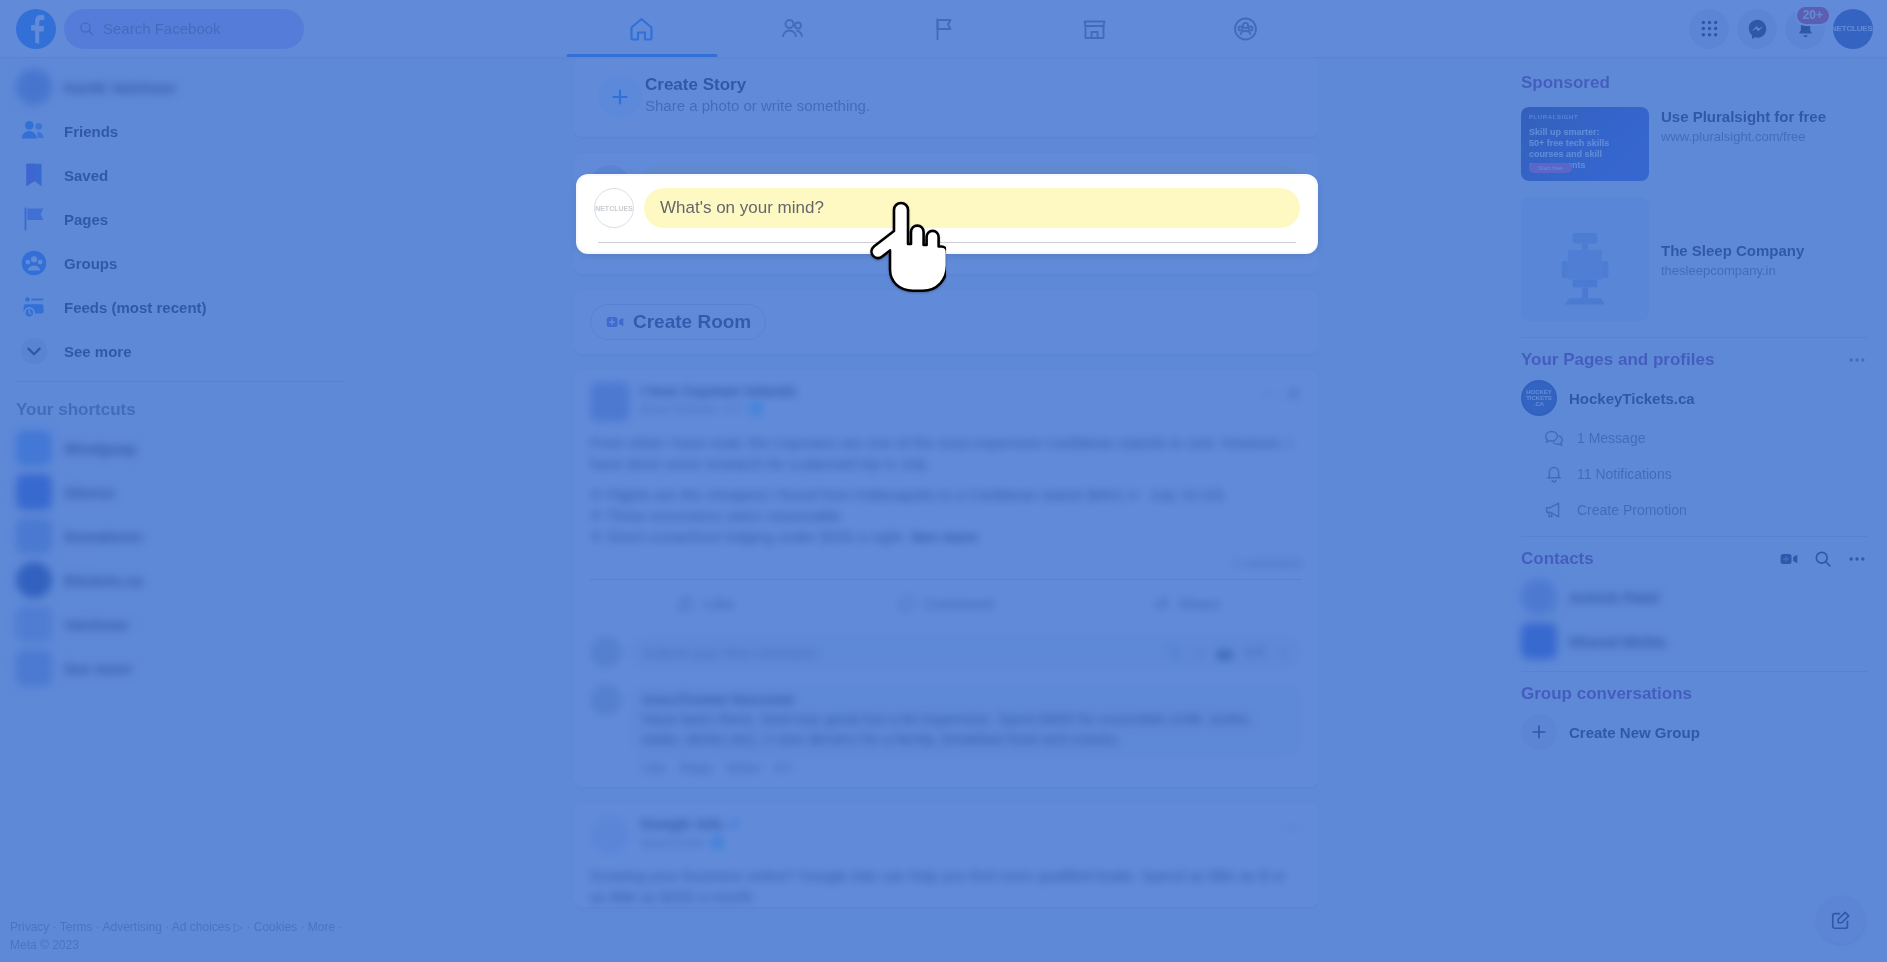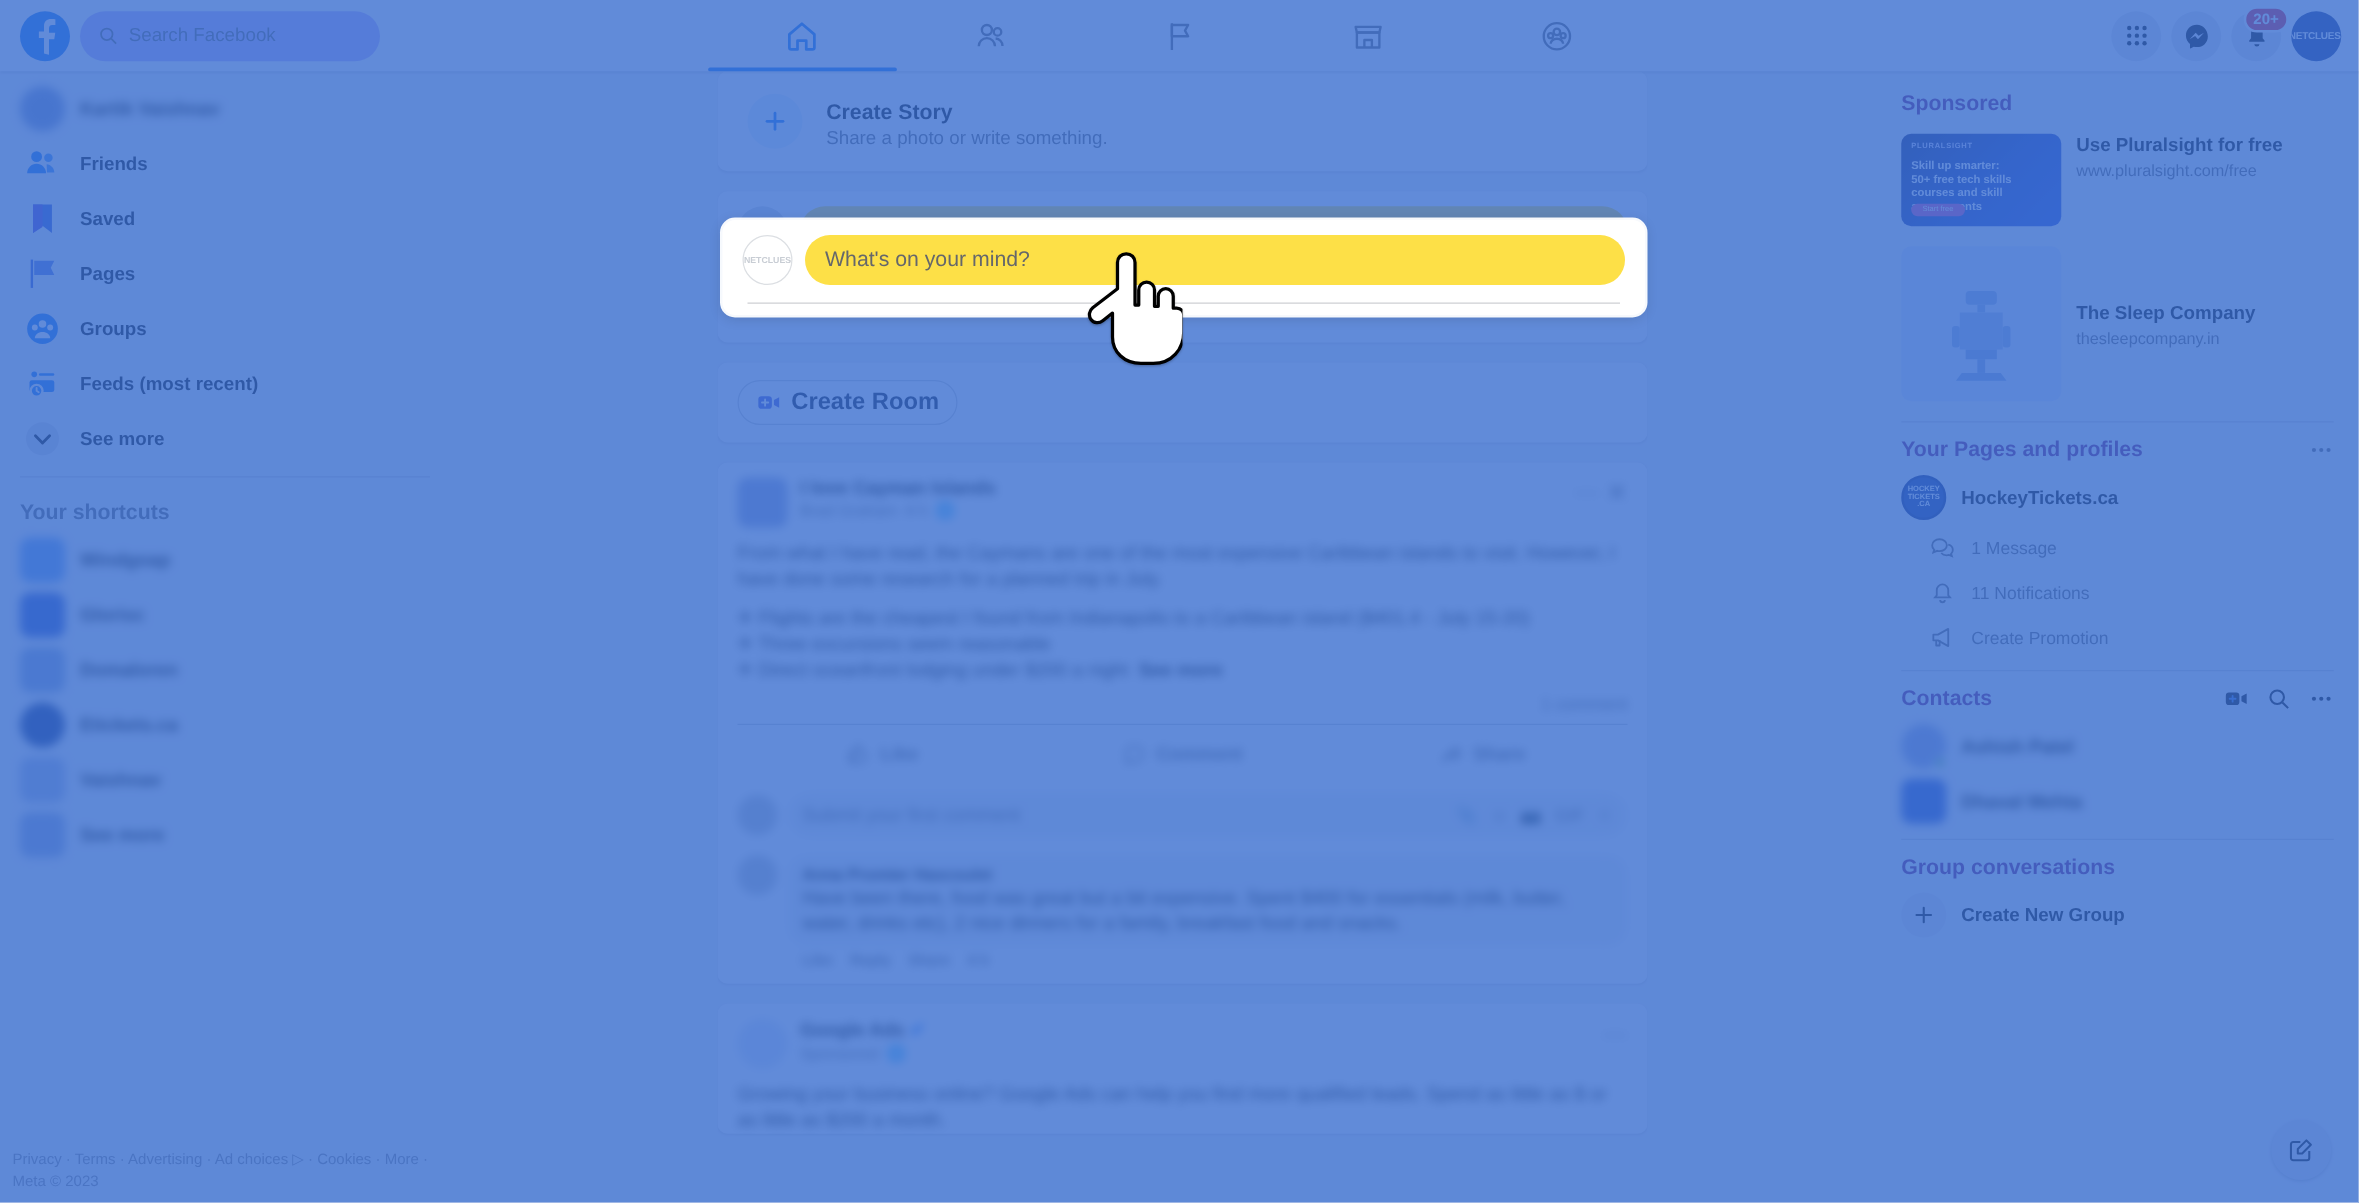--- a/index.html
+++ b/index.html
@@ -77,33 +77,33 @@
   .sechead{ font-size:17px;font-weight:700;color:#65676b;padding:10px 8px 6px 8px;}
   .sq{ width:36px;height:36px;border-radius:8px;flex:none;}
   .footer{
     position:absolute;left:10px;bottom:8px;right:8px;
     font-size:12px;color:#8a8d91;line-height:18px;
   }
 
   
   .feedcol{ position:absolute; left:574px; top:57px; width:744px; bottom:0; overflow:hidden; }
   .card{ background:#fff;border-radius:8px;box-shadow:0 1px 2px rgba(0,0,0,.1);margin-bottom:16px; }
-  .story-card{ display:flex;align-items:flex-end;gap:19px;padding:18px 24px; }
+  .story-card{ display:flex;align-items:flex-start;gap:3px;padding:18px 24px; }
   .plusC{ width:44px;height:44px;border-radius:50%;background:#e7f3ff;display:flex;align-items:center;justify-content:center;flex:none;}
   .plusC svg{width:22px;height:22px;}
   .st-t{ font-size:17px;font-weight:600;color:#050505;}
   .st-s{ font-size:15px;color:#65676b;margin-top:2px;}
 
   .composer{ padding:12px 16px 10px 16px; }
   .comp-row{ display:flex;align-items:center;gap:10px; }
   .av40{ width:40px;height:40px;border-radius:50%;background:#d8dadf;flex:none;overflow:hidden;
     display:flex;align-items:center;justify-content:center;}
   .av40 span{font-size:7px;font-weight:800;color:#4b5b8c;}
   .comp-input{
-    flex:1;height:40px;border-radius:20px;background:#fde047;
+    flex:1;height:40px;border-radius:20px;background:#fef9c3;
     display:flex;align-items:center;padding:0 16px;color:#65676b;font-size:17px;cursor:text;
   }
   .comp-sep{ height:1px;background:#ced0d4;margin:12px 4px 4px 4px;}
   .comp-actions{ display:flex;align-items:stretch; }
   .cact{ flex:1;height:42px;display:flex;align-items:center;justify-content:center;gap:8px;border-radius:8px;cursor:pointer;}
   .cact svg{width:22px;height:22px;}
   .cact span{font-size:15px;font-weight:600;color:#65676b;}
 
   .room-card{ padding:14px 16px; }
   .roombtn{

